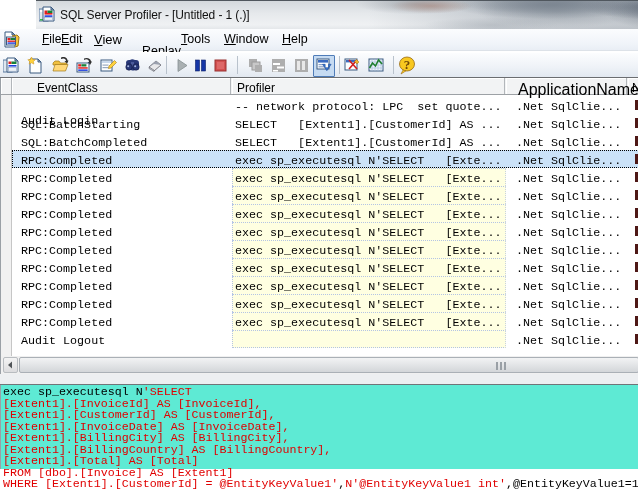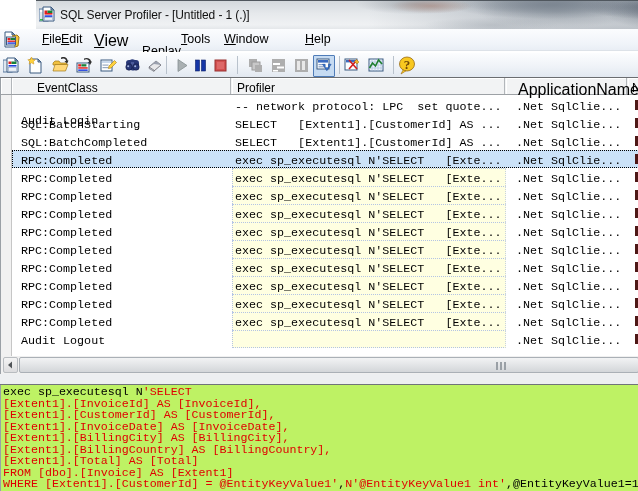--- a/index.html
+++ b/index.html
@@ -46,25 +46,25 @@
     <path d="M9 1 l3 3 h-3 z" fill="#9ab0c8" stroke="#3a5a80"></path>
     <path d="M9 5 l5 -1 2 2 -1 9 -3 1" fill="#f4c43c" stroke="#a07818"></path>
     <rect x="3.5" y="6" width="9" height="8" fill="#f8fafc" stroke="#3a5a80"></rect>
     <rect x="4.5" y="7" width="3" height="2" fill="#e02020"></rect>
     <rect x="7.5" y="7" width="4.5" height="2" fill="#188038"></rect>
     <rect x="4.5" y="9.5" width="8" height="1.4" fill="#e02020"></rect>
     <rect x="4.5" y="11.4" width="8" height="1.4" fill="#2040dd"></rect>
   </svg>
   <span class="abs" style="left:42px;top:3px;font-size:12px;"><u>F</u>ile</span>
   <span class="abs" style="left:61px;top:3px;font-size:12.5px;"><u>E</u>dit</span>
-  <span class="abs" style="left:94px;top:3px;font-size:16px;"><u>V</u>iew</span>
+  <span class="abs" style="left:94px;top:3px;font-size:13px;"><u>V</u>iew</span>
   <span class="abs" style="left:142px;top:3px;font-size:12.5px;margin-top:12px;"><u>R</u>eplay</span>
   <span class="abs" style="left:181px;top:3px;font-size:12.5px;"><u>T</u>ools</span>
   <span class="abs" style="left:224px;top:3px;font-size:12.5px;"><u>W</u>indow</span>
-  <span class="abs" style="left:282px;top:3px;font-size:12.5px;margin-left:23px;"><u>H</u>elp</span>
+  <span class="abs" style="left:282px;top:3px;font-size:12.5px;"><u>H</u>elp</span>
 </div>
 
 <div class="abs" id="toolbar" style="left:0;top:52px;width:638px;height:25px;
   background:linear-gradient(#fcfdfe,#eef2f7 60%,#e2e8f0); border-top:1px solid #fff;">
 
   <div class="abs" style="left:166px;top:3px;width:1px;height:18px;background:#b9c2cc"></div>
   <div class="abs" style="left:237px;top:3px;width:1px;height:18px;background:#b9c2cc"></div>
   <div class="abs" style="left:339px;top:3px;width:1px;height:18px;background:#b9c2cc"></div>
   <div class="abs" style="left:393px;top:3px;width:1px;height:18px;background:#b9c2cc"></div>
 
@@ -273,21 +273,21 @@
         </svg>
     </div>
     <div class="abs" style="left:18px;top:1px;width:620px;height:16px;background:linear-gradient(#f2f3f4,#e4e6e8 45%,#d3d6d9);border:1px solid #aab0b6;border-radius:2px;">
       <div class="abs" style="left:476px;top:4px;width:2px;height:8px;background:#9aa0a6;box-shadow:4px 0 0 #9aa0a6, 8px 0 0 #9aa0a6;"></div>
     </div>
   </div>
 </div>
 
 <div class="abs" style="left:0;top:374px;width:638px;height:10px;background:#edeff1;"></div>
 <div class="abs" style="left:0;top:384px;width:638px;height:1px;background:#707478"></div>
-<div class="abs mono" id="pane" style="left:0;top:385px;width:638px;height:106px;background:#bef264;border-left:1px solid #9aa0a6;
+<div class="abs mono" id="pane" style="left:0;top:385px;width:638px;height:84px;background:#5eead4;border-left:1px solid #9aa0a6;
   font-size:11.65px;line-height:11.5px;color:#e00000;white-space:pre;padding:1px 12px 0 2px;"><span style="color:#000">exec sp_executesql N</span>'SELECT
 [Extent1].[InvoiceId] AS [InvoiceId],
 [Extent1].[CustomerId] AS [CustomerId],
 [Extent1].[InvoiceDate] AS [InvoiceDate],
 [Extent1].[BillingCity] AS [BillingCity],
 [Extent1].[BillingCountry] AS [BillingCountry],
 [Extent1].[Total] AS [Total]
 FROM [dbo].[Invoice] AS [Extent1]
 WHERE [Extent1].[CustomerId] = @EntityKeyValue1'<span style="color:#000">,</span>N'@EntityKeyValue1 int'<span style="color:#000">,</span><span style="color:#000">@EntityKeyValue1=1</span></div>
 

